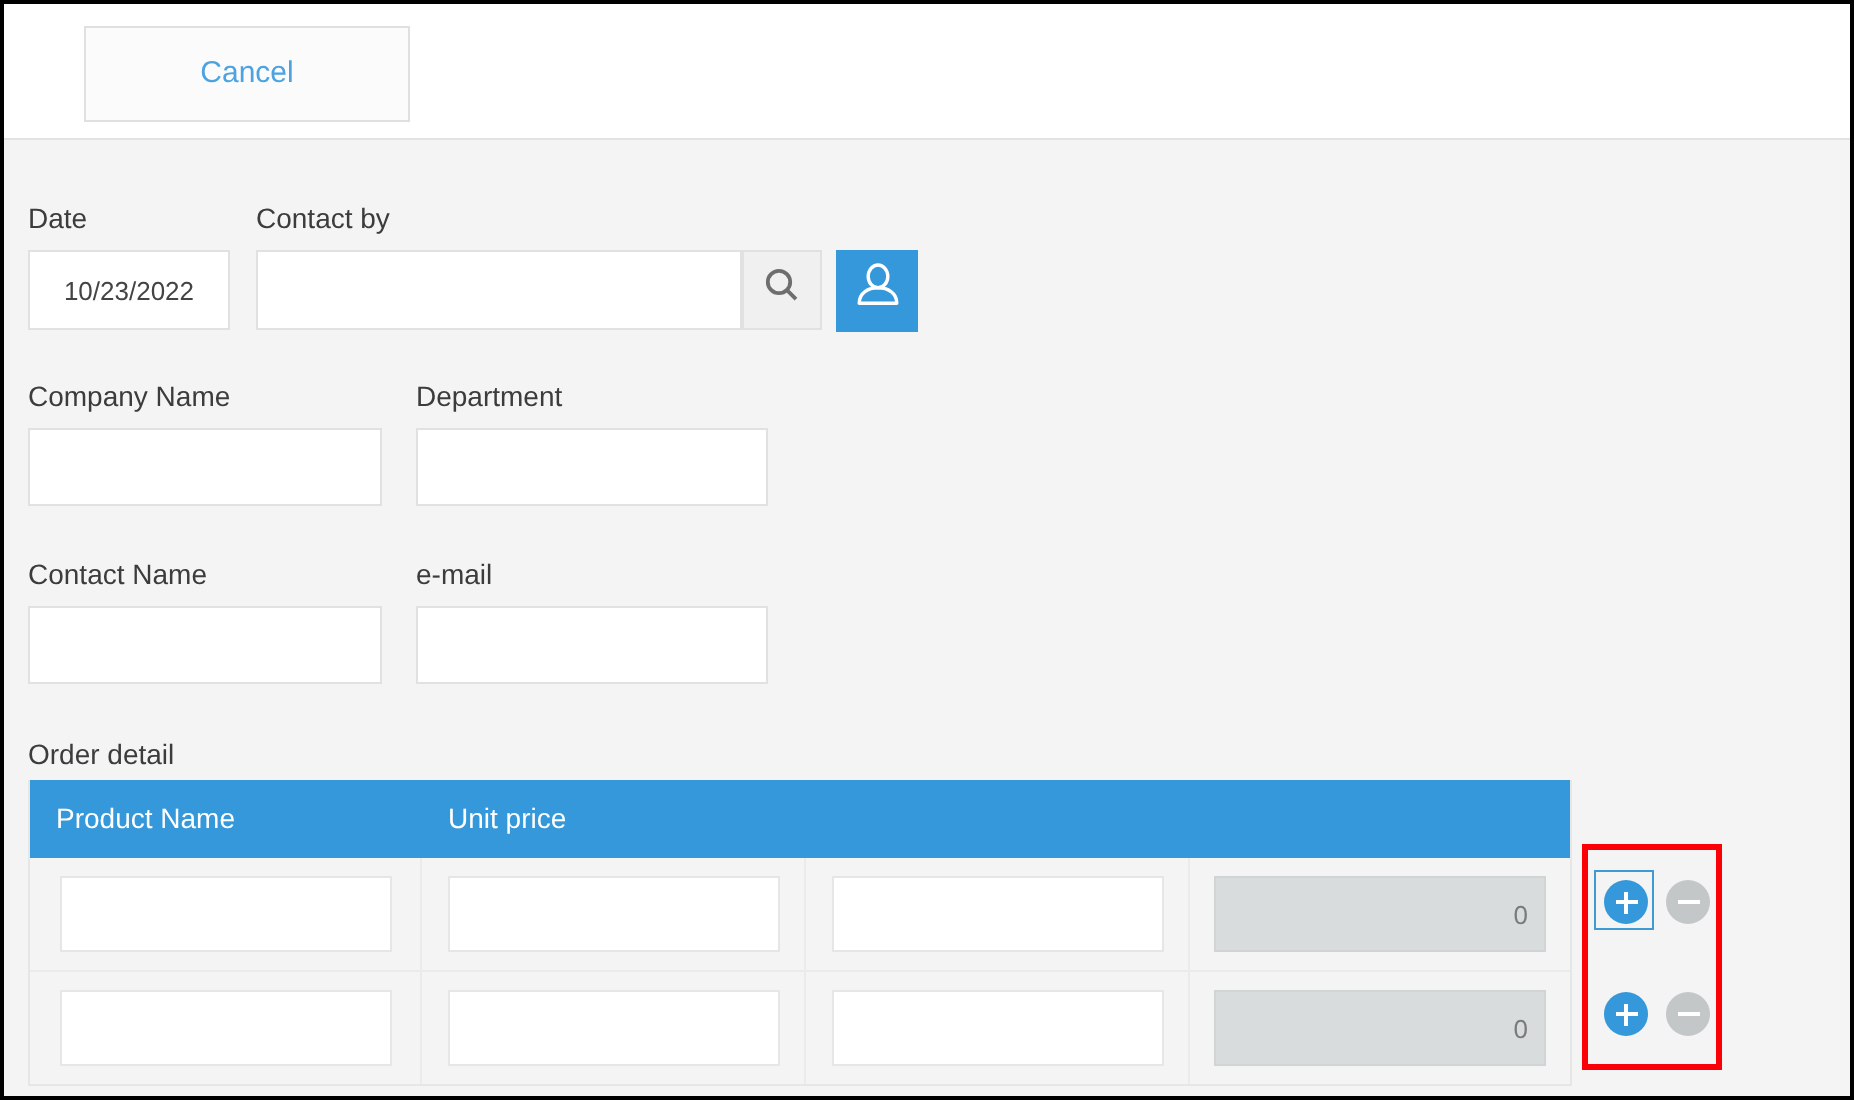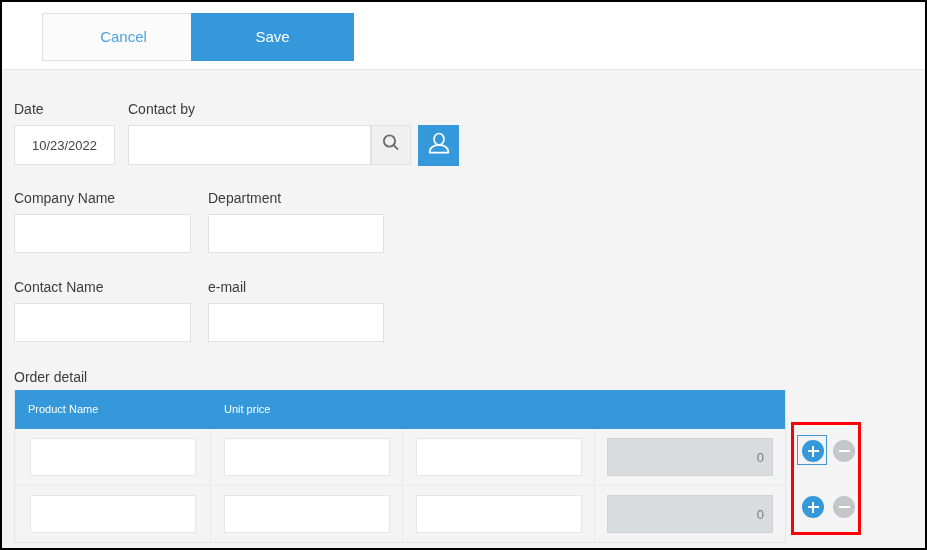--- a/index.html
+++ b/index.html
@@ -138,21 +138,21 @@
     box-sizing: border-box;
     background: #fbfbfb;
   }
   .thead {
     display: flex;
     background: #3498db;
     height: 39px;
   }
   .th {
     color: #ffffff;
-    font-size: 11px;
+    font-size: 14px;
     line-height: 39px;
     padding-left: 13px;
     box-sizing: border-box;
     white-space: nowrap;
   }
   .col-1 { width: 196px; }
   .col-2 { width: 192px; }
   .col-3 { width: 192px; }
   .col-4 { width: 190px; }
 
@@ -242,21 +242,20 @@
     pointer-events: none;
   }
 </style>
 </head>
 <body>
 
 <div class="window">
 
   <div class="toolbar">
     <div class="btn-cancel">Cancel</div>
-    <div class="btn-save">Save</div>
   </div>
 
   <div class="body">
 
     <div class="field-label lbl-date">Date</div>
     <input class="txt in-date" type="text" value="10/23/2022" style="">
 
     <div class="field-label lbl-recv">Contact by</div>
     <input class="txt in-recv" type="text" value="" style="">
 

